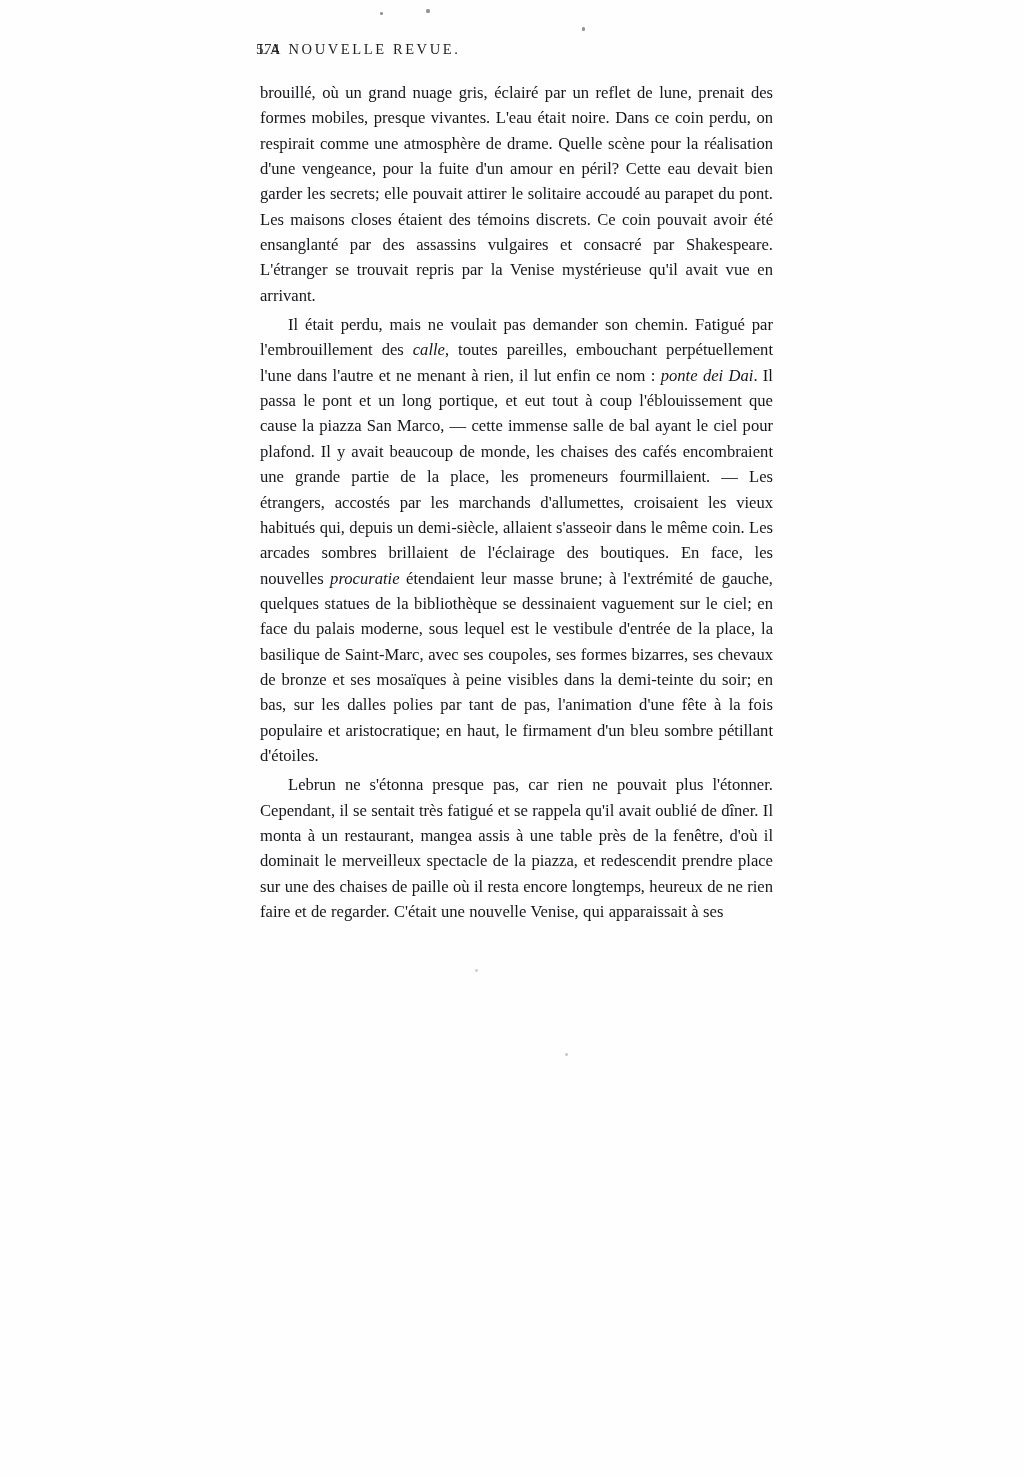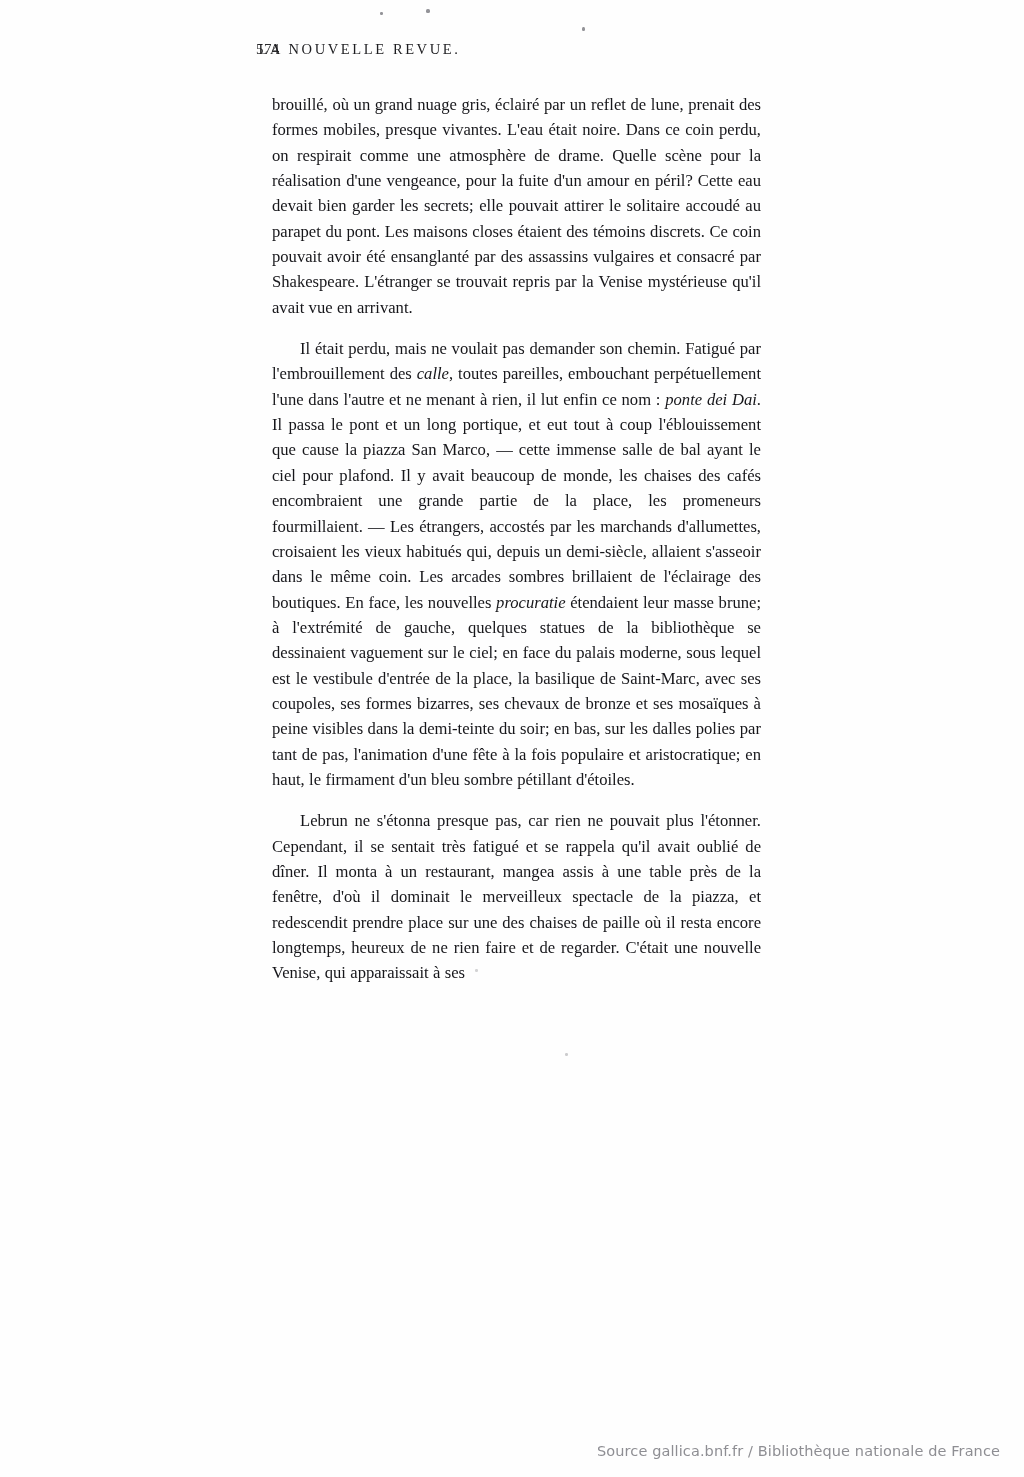--- a/index.html
+++ b/index.html
@@ -52,21 +52,21 @@
   }
 
   
   #text-column {
     position: absolute;
     left: 256px;
     top: 76px;
     width: 521px;
   }
   .para {
-    margin: 16px;
+    margin: 4px;
     font-size: 16.6px;
     line-height: 25.35px;
     text-align: justify;
     text-align-last: left;
     word-spacing: 0.2px;
     color: #16161a;
     -webkit-font-smoothing: antialiased;
   }
   .para.indent {
     text-indent: 28px;
@@ -110,15 +110,14 @@
     <span id="folio">574</span>
     <span id="head-title">LA NOUVELLE REVUE.</span>
   </div>
 
   <div id="text-column">
     <p class="para">brouillé, où un grand nuage gris, éclairé par un reflet de lune, prenait des formes mobiles, presque vivantes. L'eau était noire. Dans ce coin perdu, on respirait comme une atmosphère de drame. Quelle scène pour la réalisation d'une vengeance, pour la fuite d'un amour en péril? Cette eau devait bien garder les secrets; elle pouvait attirer le solitaire accoudé au parapet du pont. Les maisons closes étaient des témoins discrets. Ce coin pouvait avoir été ensanglanté par des assassins vulgaires et consacré par Shakespeare. L'étranger se trouvait repris par la Venise mystérieuse qu'il avait vue en arrivant.</p>
     <p class="para indent">Il était perdu, mais ne voulait pas demander son chemin. Fatigué par l'embrouillement des <em>calle</em>, toutes pareilles, embouchant perpétuellement l'une dans l'autre et ne menant à rien, il lut enfin ce nom : <em>ponte dei Dai</em>. Il passa le pont et un long portique, et eut tout à coup l'éblouissement que cause la piazza San Marco, — cette immense salle de bal ayant le ciel pour plafond. Il y avait beaucoup de monde, les chaises des cafés encombraient une grande partie de la place, les promeneurs fourmillaient. — Les étrangers, accostés par les marchands d'allumettes, croisaient les vieux habitués qui, depuis un demi-siècle, allaient s'asseoir dans le même coin. Les arcades sombres brillaient de l'éclairage des boutiques. En face, les nouvelles <em>procuratie</em> étendaient leur masse brune; à l'extrémité de gauche, quelques statues de la bibliothèque se dessinaient vaguement sur le ciel; en face du palais moderne, sous lequel est le vestibule d'entrée de la place, la basilique de Saint-Marc, avec ses coupoles, ses formes bizarres, ses chevaux de bronze et ses mosaïques à peine visibles dans la demi-teinte du soir; en bas, sur les dalles polies par tant de pas, l'animation d'une fête à la fois populaire et aristocratique; en haut, le firmament d'un bleu sombre pétillant d'étoiles.</p>
     <p class="para indent">Lebrun ne s'étonna presque pas, car rien ne pouvait plus l'étonner. Cependant, il se sentait très fatigué et se rappela qu'il avait oublié de dîner. Il monta à un restaurant, mangea assis à une table près de la fenêtre, d'où il dominait le merveilleux spectacle de la piazza, et redescendit prendre place sur une des chaises de paille où il resta encore longtemps, heureux de ne rien faire et de regarder. C'était une nouvelle Venise, qui apparaissait à ses</p>
   </div>
 
-  <div id="source-footer">Source gallica.bnf.fr / Bibliothèque nationale de France</div>
 
 </div>
 
 </body></html>

